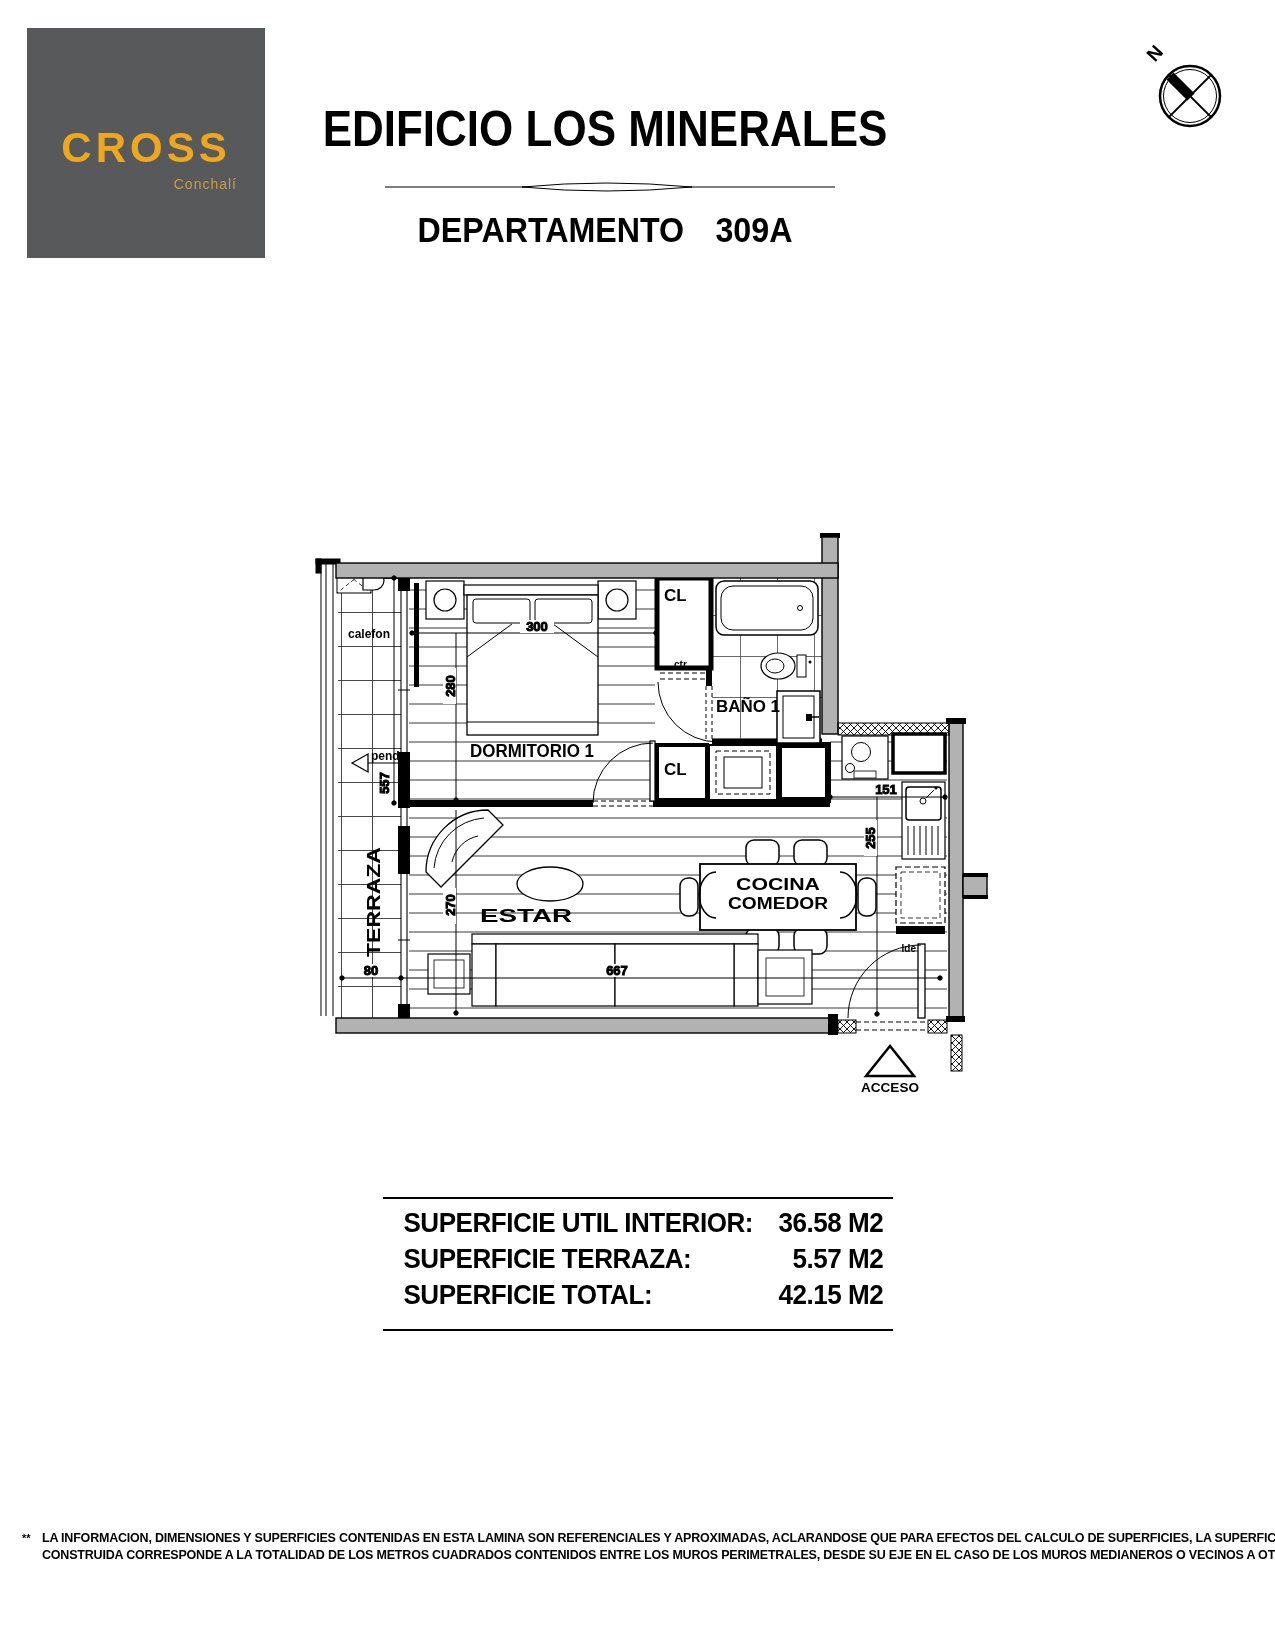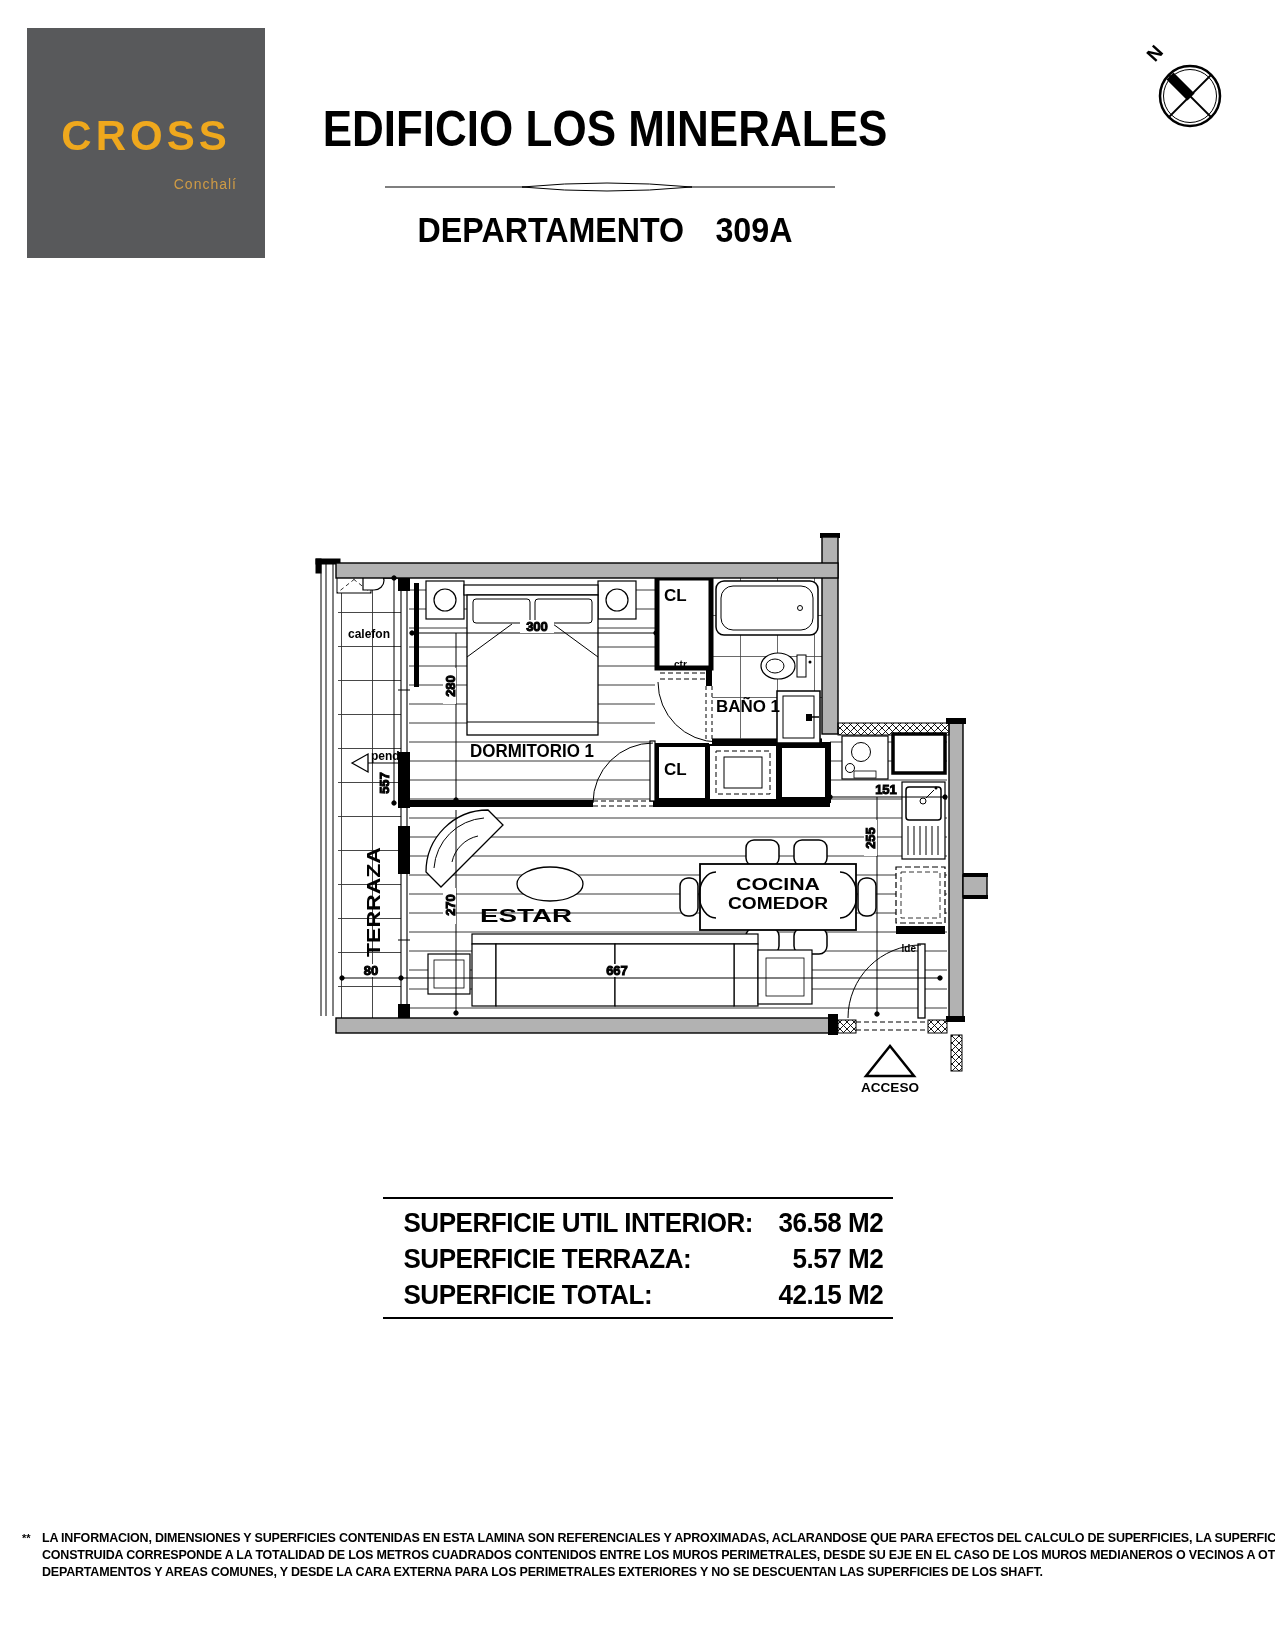--- a/index.html
+++ b/index.html
@@ -1,32 +1,32 @@
 <!DOCTYPE html>
 <html><head>
 <meta charset="utf-8">
 <style>
   html,body{margin:0;padding:0;background:#fff;}
   body{width:1275px;height:1650px;position:relative;overflow:hidden;
        font-family:"Liberation Sans",sans-serif;color:#000;}
   .abs{position:absolute;}
   
   .logo{left:27px;top:28px;width:238px;height:230px;background:#58595b;}
-  .logo-brand{position:absolute;left:0;top:84px;width:100%;text-align:center;
+  .logo-brand{position:absolute;left:0;top:96px;width:100%;text-align:center;
       color:#efa81d;font-size:42px;font-weight:bold;letter-spacing:4px;}
   .logo-sub{position:absolute;right:28px;top:148px;color:#cf9b45;font-size:14px;font-weight:normal;letter-spacing:1px;}
   
   .title{left:0;top:100px;width:1210px;text-align:center;font-size:50px;font-weight:bold;
       transform:scaleX(0.88);transform-origin:605px 0;letter-spacing:0px;white-space:nowrap;}
   .subtitle{left:0;top:210px;width:1210px;text-align:center;font-size:35px;font-weight:bold;
       transform:scaleX(0.92);transform-origin:605px 0;white-space:nowrap;}
   .subtitle .gap{display:inline-block;width:34px;}
   
   .areas{left:383px;top:1197px;width:510px;border-top:2px solid #000;border-bottom:2px solid #000;
-      padding:6px 0 4px 0;}
+      padding:6px 0 16px 0;}
   .areas-inner{width:548px;transform:scaleX(0.93);transform-origin:left top;}
   .arow{display:flex;justify-content:space-between;padding:0 10px 0 22px;
       font-size:28px;font-weight:bold;line-height:36px;letter-spacing:-0.5px;white-space:nowrap;}
   
   .disc-marker{left:22px;top:1532px;font-size:11px;font-weight:bold;}
   .disclaimer{left:42px;top:1530px;width:1215px;font-size:12.5px;font-weight:bold;
       letter-spacing:-0.2px;line-height:17px;}
   .disclaimer div{white-space:nowrap;}
   svg text{font-family:"Liberation Sans",sans-serif;}
   .st{font-weight:bold;}
@@ -344,14 +344,13 @@
       <span>SUPERFICIE TOTAL:</span>
       <span>42.15 M2</span>
     </div>
   </div>
 </div>
 
 <div class="abs disc-marker">**</div>
 <div class="abs disclaimer">
   <div>LA INFORMACION, DIMENSIONES Y SUPERFICIES CONTENIDAS EN ESTA LAMINA SON REFERENCIALES Y APROXIMADAS, ACLARANDOSE QUE PARA EFECTOS DEL CALCULO DE SUPERFICIES,  LA  SUPERFICIE</div>
   <div>CONSTRUIDA CORRESPONDE A LA TOTALIDAD DE LOS METROS CUADRADOS CONTENIDOS ENTRE LOS MUROS PERIMETRALES, DESDE SU EJE EN EL CASO DE LOS MUROS MEDIANEROS O VECINOS A OTROS</div>
-  <div>DEPARTAMENTOS Y AREAS COMUNES, Y DESDE LA CARA EXTERNA PARA LOS PERIMETRALES EXTERIORES Y NO SE DESCUENTAN LAS SUPERFICIES DE LOS SHAFT.</div>
 </div>
 
 </body></html>

